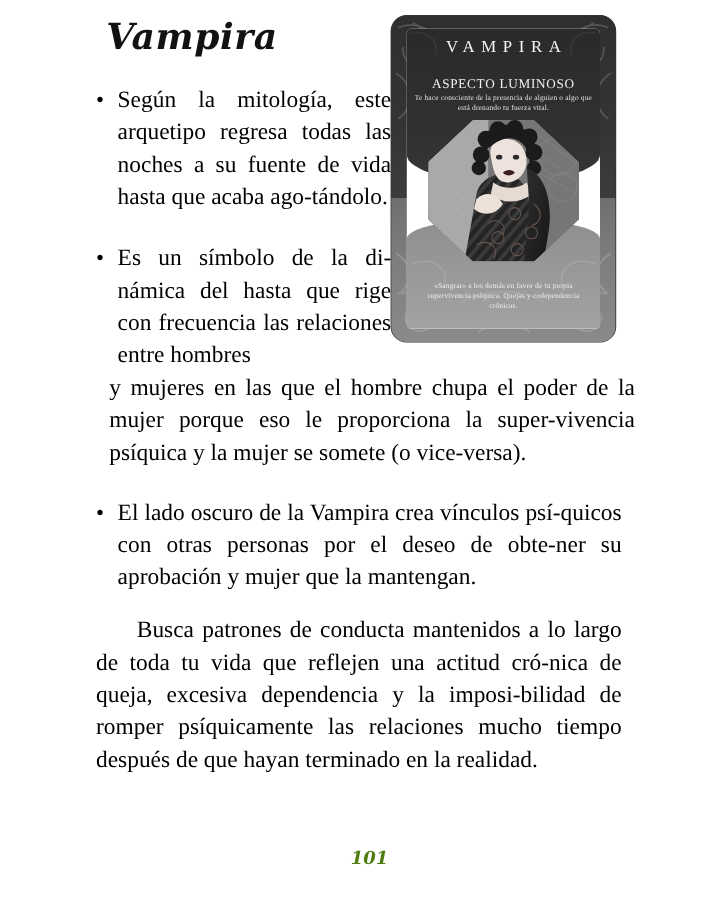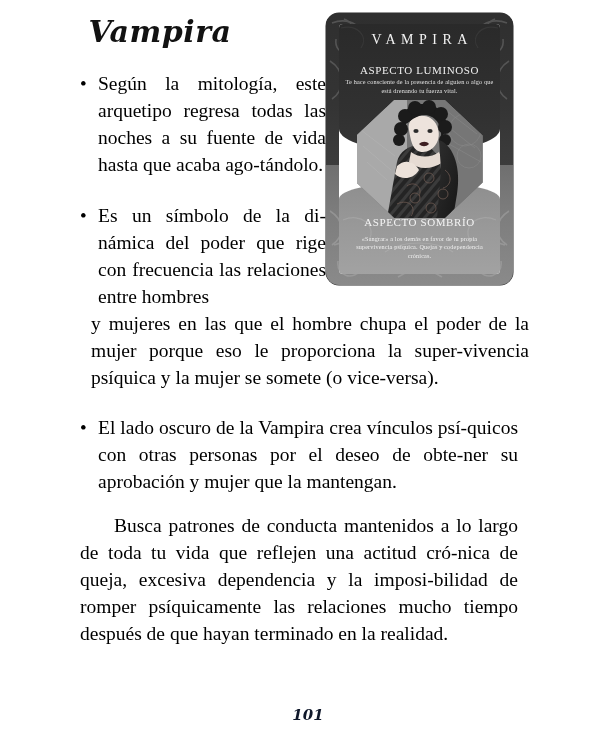--- a/index.html
+++ b/index.html
@@ -201,21 +201,21 @@
 
   .page-number {
     position: absolute;
     left: 16px; right: 0;
     top: 706px;
     text-align: center;
     font-family: "DejaVu Serif", serif;
     font-style: italic;
     font-weight: 700;
     font-size: 15px;
-    color: #0f172a;
+    color: #4d7c0f;
   }
 </style>
 </head>
 <body>
 
 <div class="page-title">Vampira</div>
 
 <div class="card-wrap">
   <div class="card">
     <div class="card-bg-top"></div>
@@ -319,34 +319,33 @@
               <circle cx="86" cy="94" r="5"></circle>
             <circle cx="58" cy="98" r="5"></circle>
               <circle cx="74" cy="108" r="5"></circle>
             <path d="M50 86 C 58 80, 66 88, 62 96"></path>
             <path d="M40 104 C 52 98, 60 108, 54 116"></path>
             <path d="M88 70 C 96 76, 94 86, 86 88"></path>
           </g>
         </svg>
       </div>
 
-      <div class="aspect-dark-head">ASPECTO SOMBRÍO</div>
       <div class="aspect-dark-body">«Sangrar» a los demás en favor de tu propia supervivencia psíquica. Quejas y codependencia crónicas.</div>
     </div>
   </div>
 </div>
 
 <div id="bullet-1" class="bullet-row">
   <div class="bullet-mark">•</div>
   <div class="bullet-text">Según la mitología, este arquetipo regresa todas las noches a su fuente de vida hasta que acaba ago-tándolo.</div>
 </div>
 
 <div id="bullet-2" class="bullet-row">
   <div class="bullet-mark">•</div>
-  <div class="bullet-text">Es un símbolo de la di-námica del poder que rige con frecuencia las relaciones entre hombres</div>
+  <div class="bullet-text">Es un símbolo de la di-námica del hasta que rige con frecuencia las relaciones entre hombres</div>
 </div>
 
 <div id="bullet-2-cont">y mujeres en las que el hombre chupa el poder de la mujer porque eso le proporciona la super-vivencia psíquica y la mujer se somete (o vice-versa).</div>
 
 <div id="bullet-3" class="bullet-row">
   <div class="bullet-mark">•</div>
   <div class="bullet-text">El lado oscuro de la Vampira crea vínculos psí-quicos con otras personas por el deseo de obte-ner su aprobación y mujer que la mantengan.</div>
 </div>
 
 <div id="closing-para">

